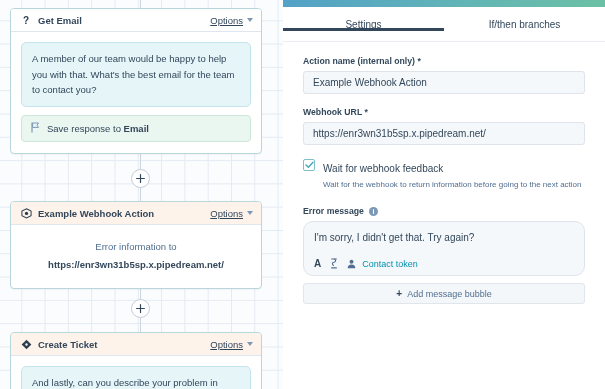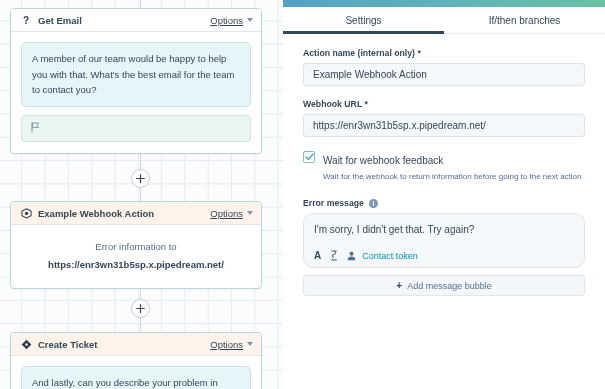--- a/index.html
+++ b/index.html
@@ -125,22 +125,23 @@
     background: #ffffff;
     overflow: hidden;
   }
   .gradient-bar {
     height: 7px; width: 100%;
     background: linear-gradient(to right, #53a1c6 0%, #5fb3b8 50%, #6cc0a4 100%);
   }
   .tabs {
     position: relative;
     display: flex;
-    height: 27px;
+    height: 35px;
     border-bottom: 1px solid #e9edf1;
+    align-items: center;
   }
   .tab {
     flex: 1 1 50%;
     display: flex; align-items: center; justify-content: center;
     font-size: 10px;
     color: #33475b;
     position: relative;
   }
   .tab.active::after {
     content: "";
@@ -253,20 +254,24 @@
         </span>
       </div>
       <div class="card-body">
         <div class="bubble">A member of our team would be happy to help you with that. What's the best email for the team to contact you?</div>
         <div class="save-row">
           <span>
             <svg width="9" height="11" viewBox="0 0 9 11">
               <path d="M1 0.5 L1 10.5" stroke="#7c98b6" stroke-width="1.2" fill="none"></path>
               <path d="M1.6 1 L7.5 1 L6 3.2 L7.5 5.4 L1.6 5.4 Z" fill="none" stroke="#7c98b6" stroke-width="1"></path>
             </svg>
+          </span>
+          <span>
+            <span>Save response to</span>
+            <b>Email</b>
           </span>
         </div>
       </div>
     </div>
 
     <div class="plus-node" style="top:169px;">
       <svg width="9" height="9" viewBox="0 0 9 9">
         <path d="M4.5 0.6 L4.5 8.4 M0.6 4.5 L8.4 4.5" stroke="#33475b" stroke-width="1.2" stroke-linecap="round"></path>
       </svg>
     </div>

